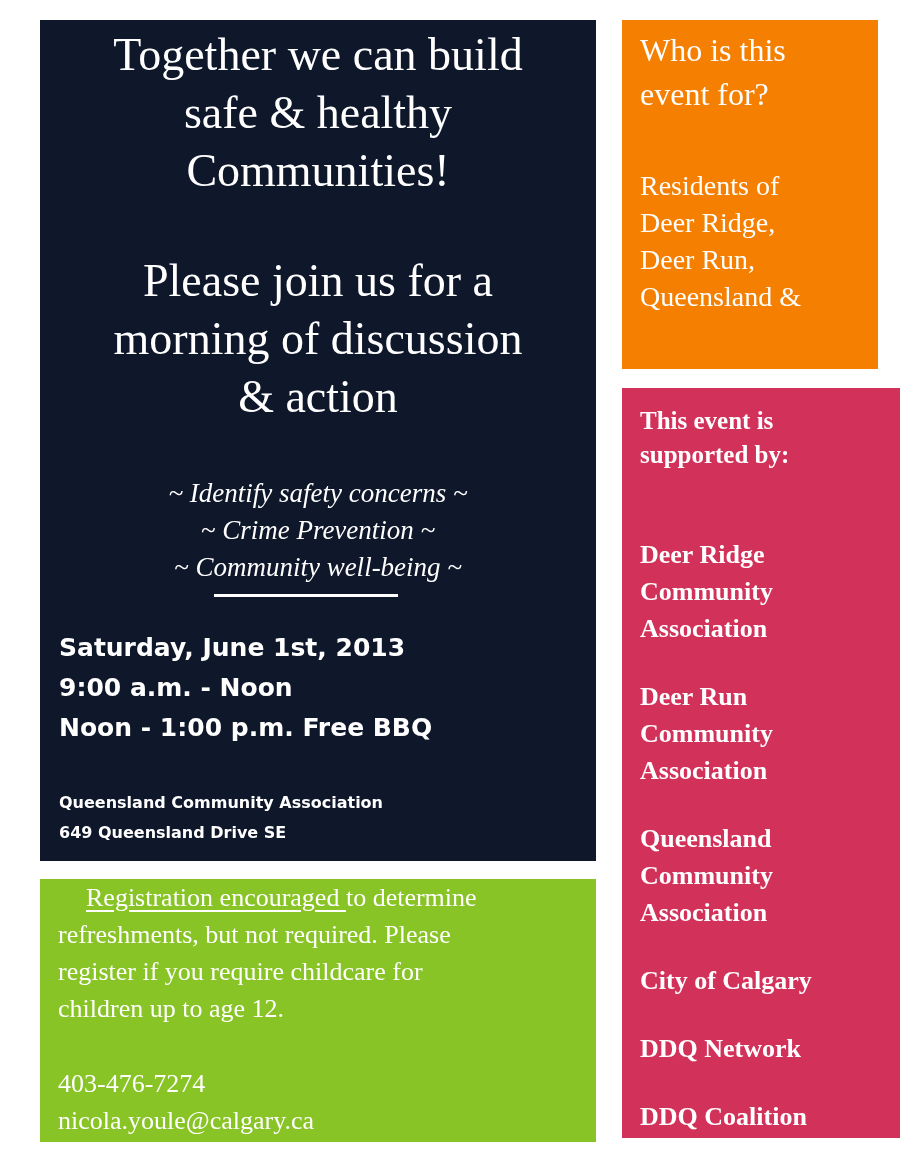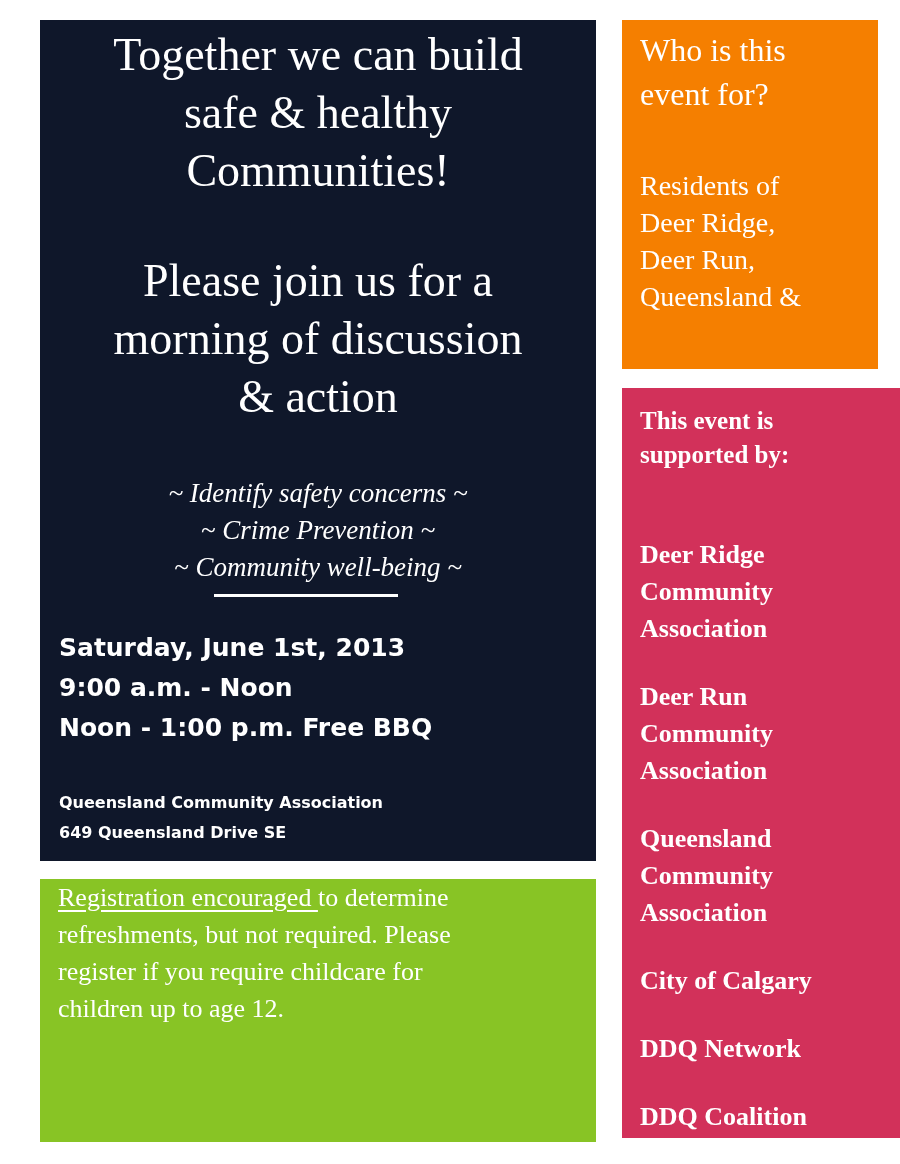--- a/index.html
+++ b/index.html
@@ -23,21 +23,21 @@
 
   .o-title { position:absolute; left:18px; top:8px; font-size:32px; line-height:44px; }
   .o-body { position:absolute; left:18px; top:147px; font-size:28px; line-height:37px; }
 
   .p-title { position:absolute; left:18px; top:16px; font-size:25px; line-height:34px; font-weight:bold; }
   .p-list { position:absolute; left:18px; top:148px; font-size:26px; line-height:37px; font-weight:bold; }
   .p-item { margin-bottom:31px; }
   .p-item.short { margin-bottom:31px; }
 
   .g-body { position:absolute; left:18px; top:0px; width:530px; font-size:26px; line-height:37px; }
-  .g-body u { text-decoration:underline; text-underline-offset:4px; }
+  .g-body u { text-decoration:underline; text-underline-offset:4px;margin-left:28px; }
   .g-contact { position:absolute; left:18px; top:186px; font-size:26px; line-height:37px; }
 </style>
 </head>
 <body>
 
 <div class="box" id="teal">
   <div class="headline serif" id="h1">
     <div>Together we can build</div>
     <div>safe &amp; healthy</div>
     <div>Communities!</div>
@@ -110,13 +110,17 @@
   </div>
 </div>
 
 <div class="box" id="green">
   <div class="g-body serif">
     <div><u>Registration encouraged </u><span>to determine</span></div>
     <div>refreshments, but not required. Please</div>
     <div>register if you require childcare for</div>
     <div>children up to age 12.</div>
   </div>
+  <div class="g-contact serif">
+    <div>403-476-7274</div>
+    <div>nicola.youle@calgary.ca</div>
+  </div>
 </div>
 
 </body></html>

